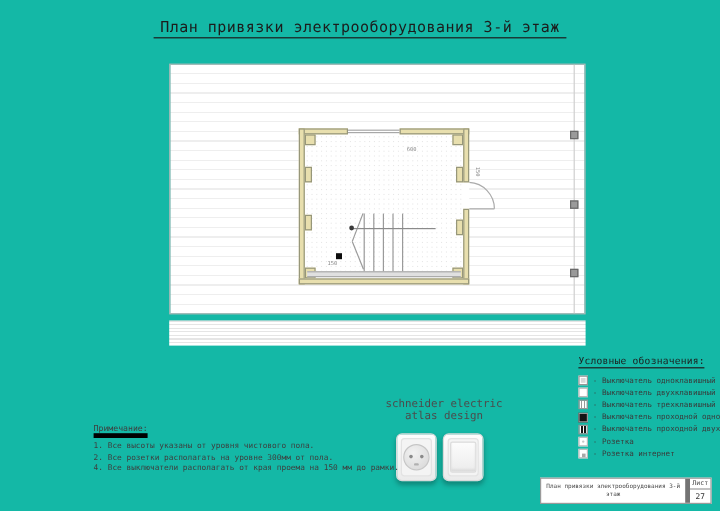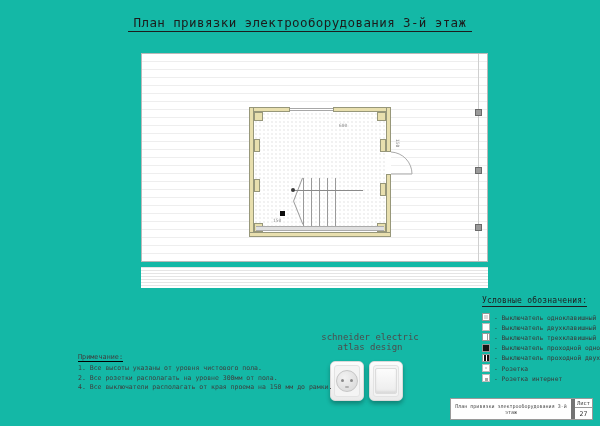--- a/index.html
+++ b/index.html
@@ -60,21 +60,21 @@
   .ic-sw2{border-color:#b8b8b8;}
   .ic-sw3{background:linear-gradient(to right,#fff 0 1.5px,#9a9a9a 1.5px 2.3px,#fff 2.3px 3.8px,#9a9a9a 3.8px 4.6px,#fff 4.6px);}
   .ic-swp1{background:#141414;}
   .ic-swp2{background:linear-gradient(to right,#fff 0 1px,#141414 1px 2.8px,#fff 2.8px 3.8px,#141414 3.8px 5.6px,#fff 5.6px);}
   .ic-sock{border-color:#bcbcbc;}
   .ic-sock::after{content:"";position:absolute;left:1.8px;top:1.8px;width:2.6px;height:2.6px;border-radius:50%;background:#c8c8c8;}
   .ic-net{border-color:#bcbcbc;}
   .ic-net::after{content:"";position:absolute;left:2.4px;bottom:.6px;width:2.4px;height:2.4px;background:#a8a8a8;}
   
   .notes{position:absolute;left:78px;top:344px;width:250px;color:#3e3e3e;}
-  .notes-title{display:inline-block;font-size:6.8px;border-bottom:1px solid #000000;margin-bottom:2px;text-align:right;}
+  .notes-title{display:inline-block;font-size:6.8px;border-bottom:4px solid #000000;margin-bottom:2px;text-align:right;}
   .note-line{font-size:6.5px;line-height:9.6px;white-space:nowrap;}
   
   .titleblock{position:absolute;left:450px;top:398px;width:143px;height:22px;border:1px solid #9a9a9a;
          box-sizing:border-box;background:#fff;}
   .tb-main{position:absolute;left:0;top:0;bottom:0;right:21px;display:flex;align-items:center;
          justify-content:center;font-size:5px;color:#4a4a4a;text-align:center;padding:0 3px;}
   .tb-col{position:absolute;right:0;top:0;bottom:0;width:21px;border-left:4px solid #737373;box-sizing:border-box;}
   .tb-sheet-label{position:absolute;left:0;top:0;width:100%;height:9px;border-bottom:1px solid #9a9a9a;
          box-sizing:border-box;font-size:5.5px;color:#4a4a4a;display:flex;align-items:center;justify-content:center;}
   .tb-sheet-num{position:absolute;left:0;top:9px;width:100%;bottom:0;font-size:6.5px;color:#333;

